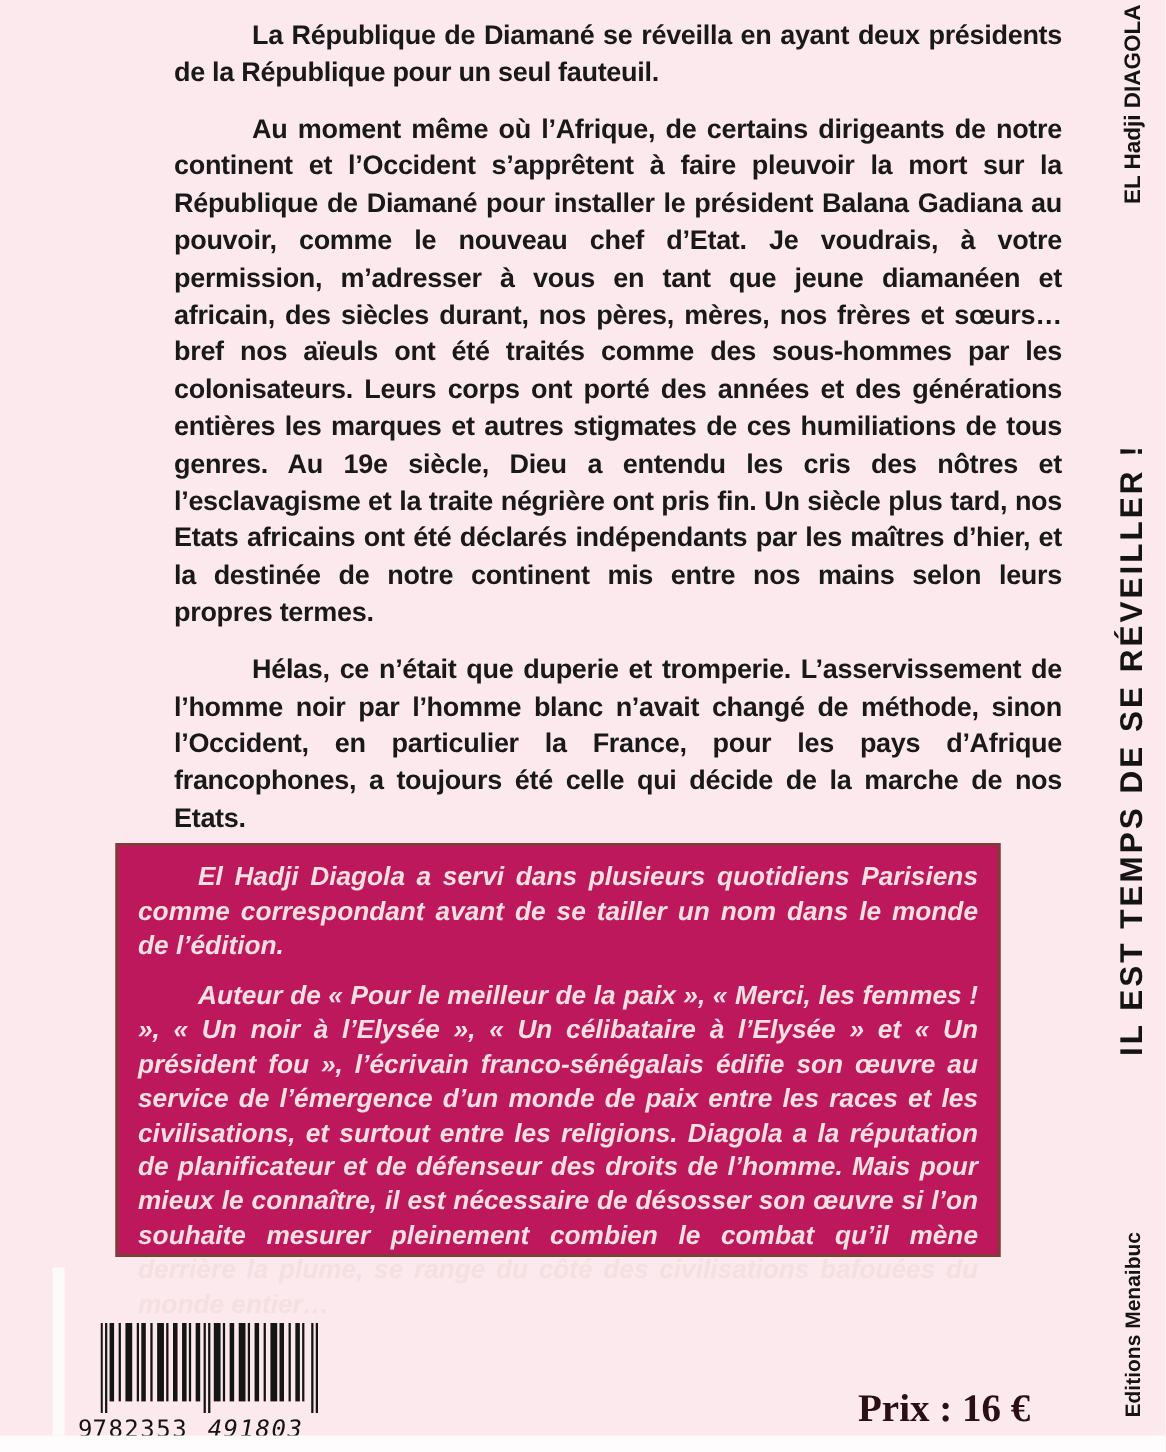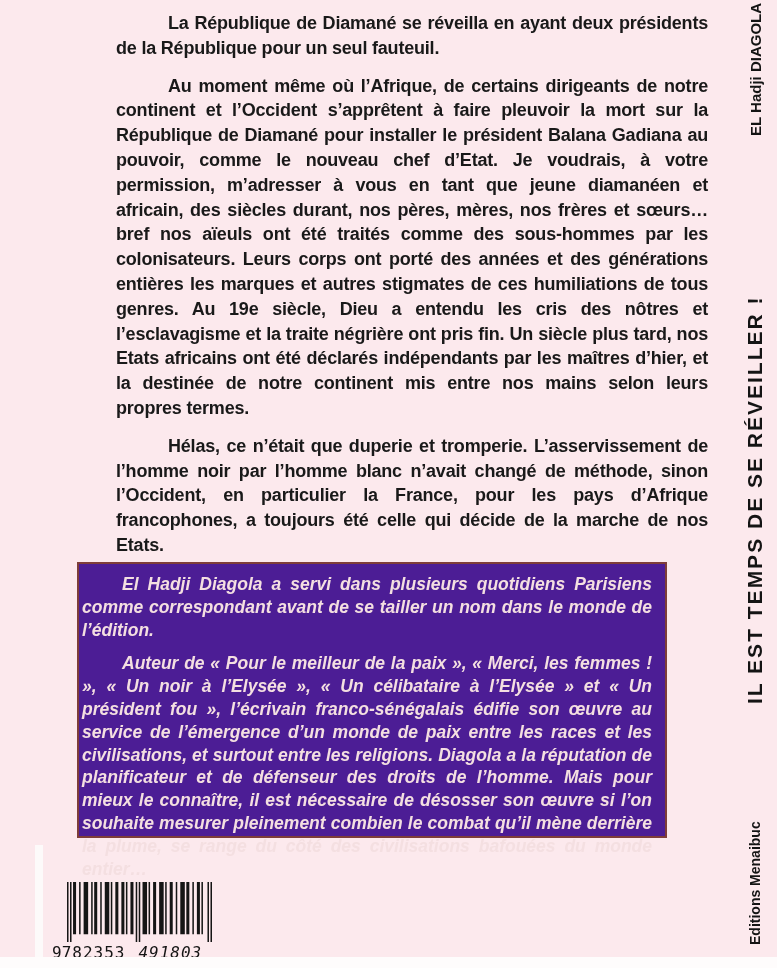--- a/index.html
+++ b/index.html
@@ -38,23 +38,23 @@
     font-weight:bold;
     color:#a5443e;
     letter-spacing:0.5px;
   }
 
   
   .bio-box{
     position:absolute;
     left:77px;top:562px;width:590px;height:276px;
     box-sizing:border-box;
-    background:#4c1d95;
+    background:#be185d;
     border:2px solid #7e3d39;
-    padding:9px 13px 8px 3px;
+    padding:9px 13px 8px 13px;
     color:#f4dfe1;
   }
   .bio-box p{
     margin:0 0 11px 0;
     font-size:17.5px;
     font-style:italic;
     font-weight:bold;
     line-height:22.8px;
     text-align:justify;
     text-indent:40px;
@@ -186,20 +186,21 @@
           <rect x="95" y="0" width="1" height="62"></rect>
       </g>
     </svg>
     <div class="barcode-digits">
       <span>9</span>
       <span>782353</span>
       <span>491803</span>
     </div>
   </div>
 
+  <div class="price">Prix : 16 €</div>
 
   <div class="spine-item spine-author">EL Hadji DIAGOLA</div>
   <div class="spine-item spine-title">IL EST TEMPS DE SE RÉVEILLER !</div>
   <div class="spine-item spine-publisher">Editions Menaibuc</div>
 
   <div class="strip-left"></div>
   <div class="strip-bottom"></div>
 
 </div>
 

